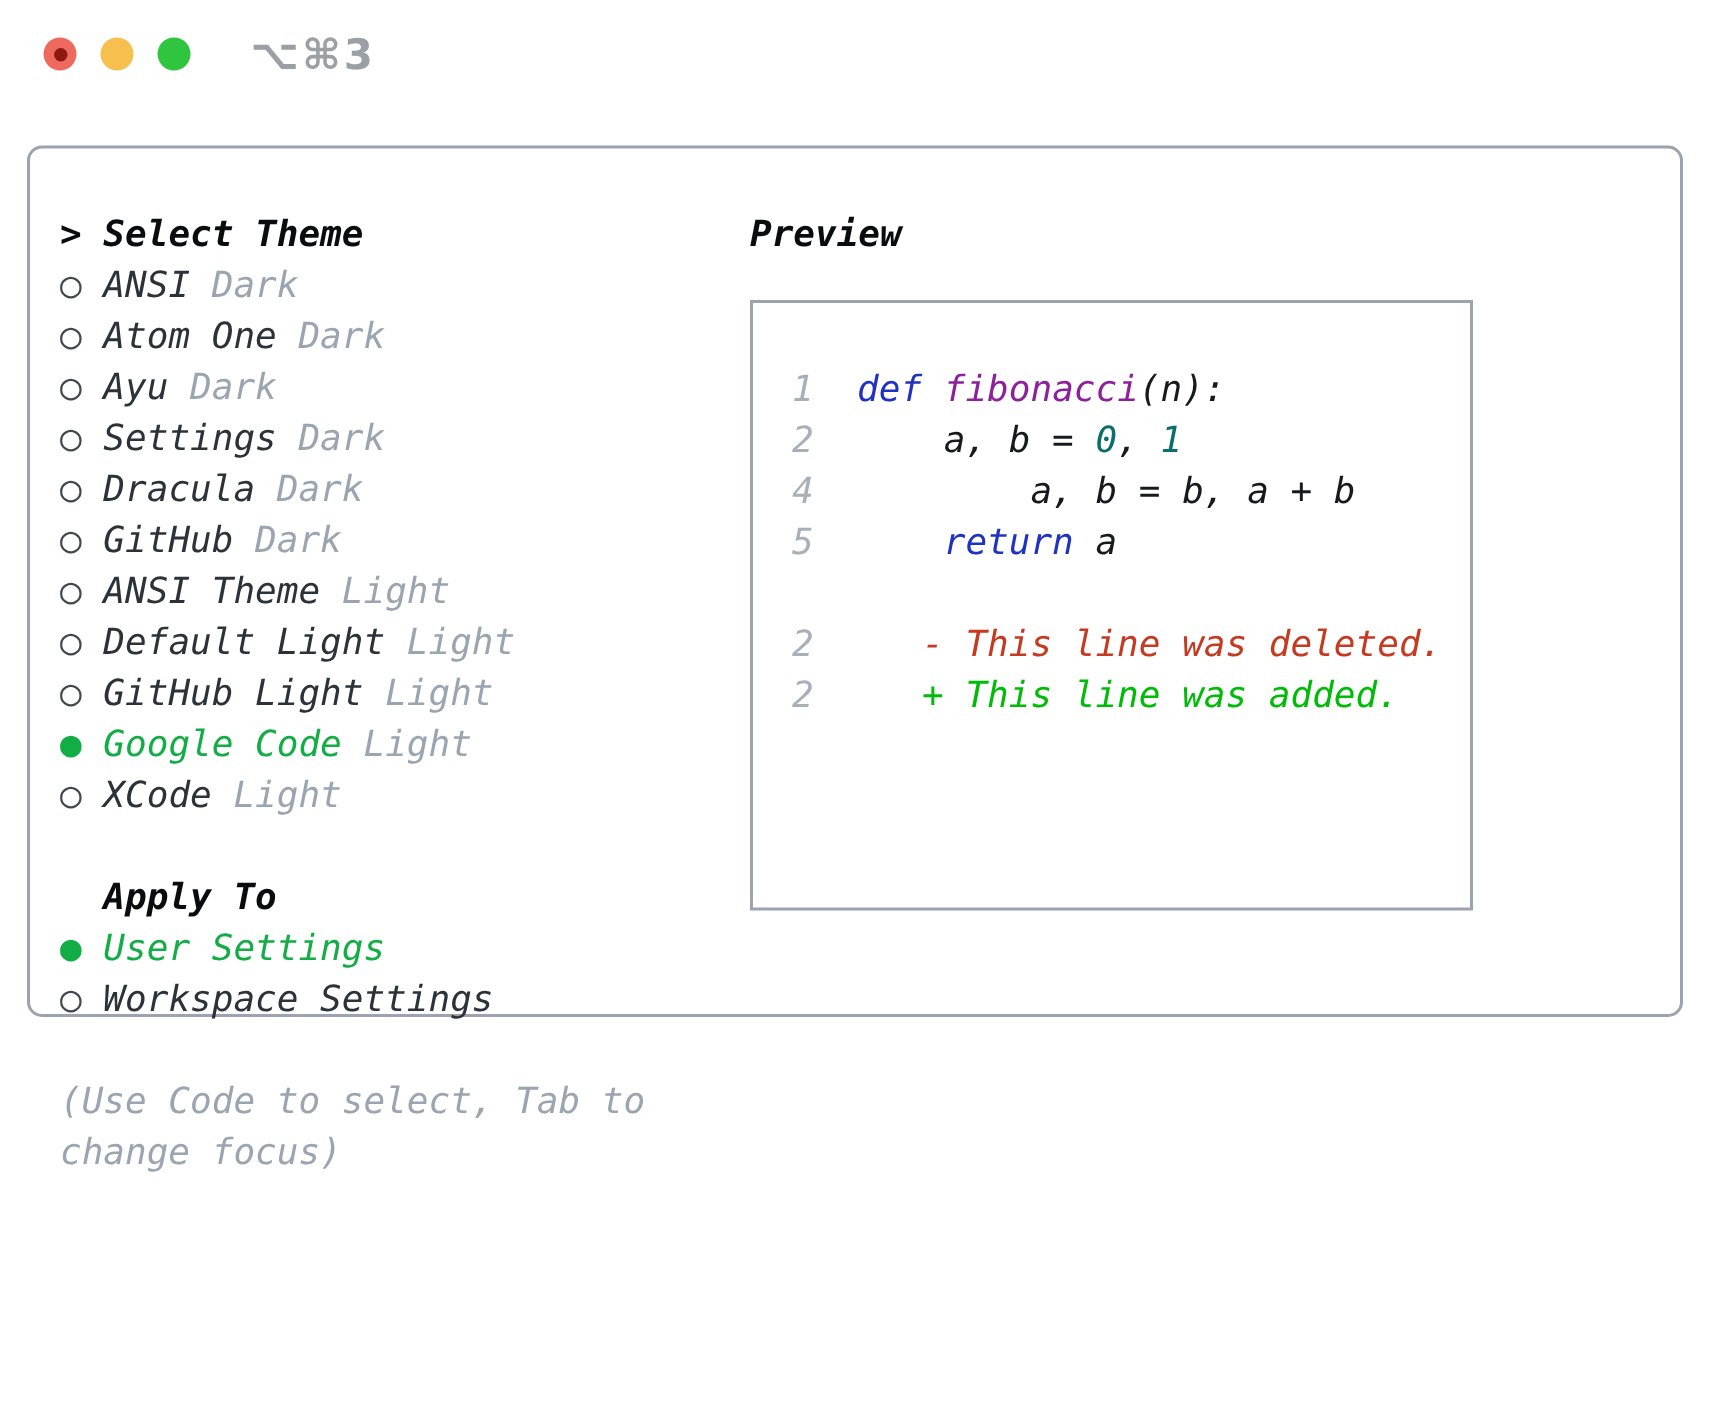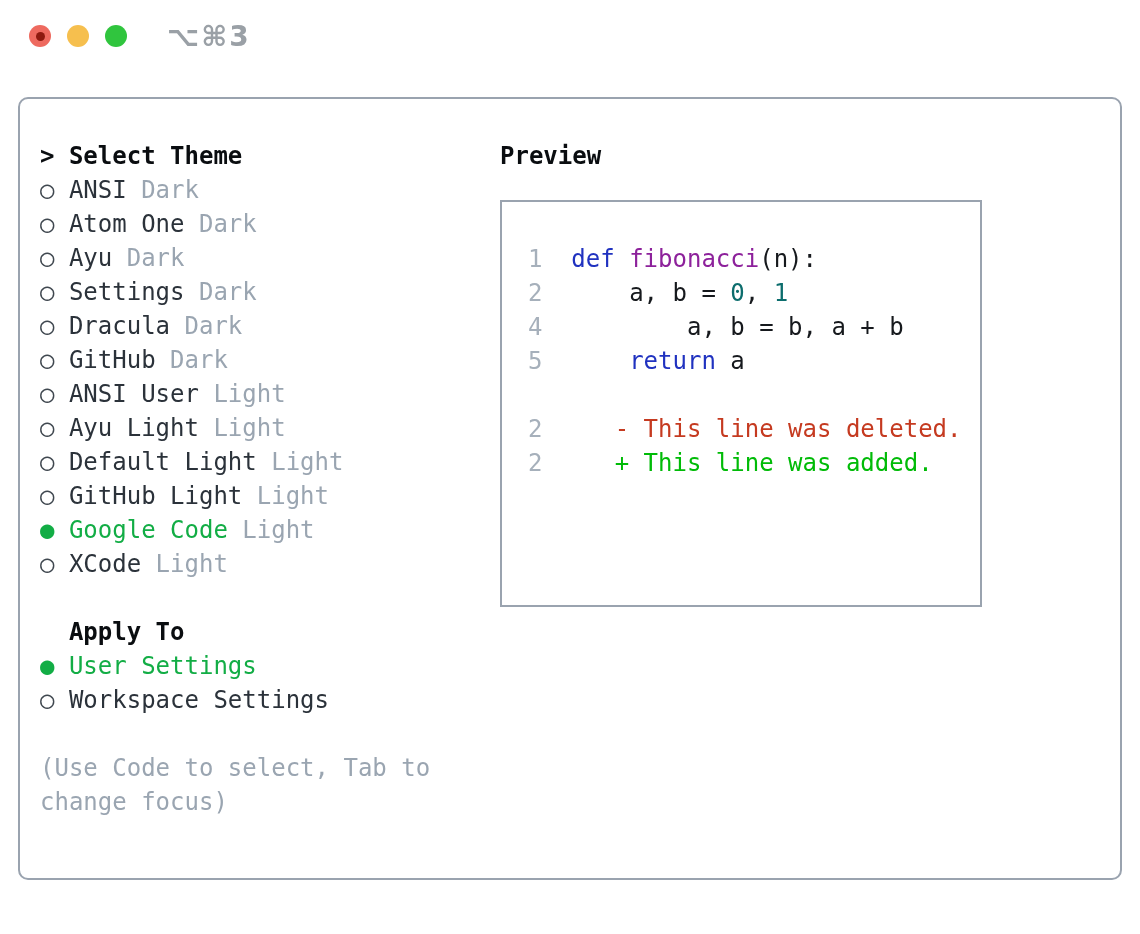--- a/index.html
+++ b/index.html
@@ -40,26 +40,26 @@
   .tl.green{background:#30c53e;}
   .tl-dot{width:9px;height:9px;border-radius:50%;background:#8e1a0f;}
   .win-title{
     margin-left:40px;
     font-family:"DejaVu Sans","Liberation Sans",sans-serif;
     font-weight:700;font-size:28px;color:#9aa0a6;letter-spacing:2px;
   }
   
   .panel{
     margin:25px 18px 0 18px;
-    height:783px;
+    height:581px;
     border:2px solid var(--border);
     border-radius:10px;
     display:flex;
     padding:40px 24px 0 20px;
-    font-size:24px;color:var(--ink);
+    font-size:24px;color:var(--ink);font-style:italic;
   }
   .left-col{width:460px;flex:0 0 460px;}
   .right-col{flex:1;}
   .row{line-height:34px;min-height:34px;white-space:pre;}
   .header{font-weight:700;color:#0a0d10;}
   .header.indent{padding-left:2ch;}
   .bullet{color:#3f474f;}
   .bullet.sel{color:var(--sel-green);}
   .opt-name{color:var(--name-ink);text-align:right;}
   .opt-name.sel{color:var(--sel-green);}
@@ -99,22 +99,21 @@
   <div class="panel">
     <div class="left-col">
       <div class="row header"><span>&gt;</span><span> </span><span>Select Theme</span></div>
       <div id="theme-list">
           <div class="row option"><span class="bullet">○</span> <span class="opt-name">ANSI</span> <span class="muted">Dark</span></div>
           <div class="row option"><span class="bullet">○</span> <span class="opt-name">Atom One</span> <span class="muted">Dark</span></div>
           <div class="row option"><span class="bullet">○</span> <span class="opt-name">Ayu</span> <span class="muted">Dark</span></div>
           <div class="row option"><span class="bullet">○</span> <span class="opt-name">Settings</span> <span class="muted">Dark</span></div>
           <div class="row option"><span class="bullet">○</span> <span class="opt-name">Dracula</span> <span class="muted">Dark</span></div>
           <div class="row option"><span class="bullet">○</span> <span class="opt-name">GitHub</span> <span class="muted">Dark</span></div>
-          <div class="row option"><span class="bullet">○</span> <span class="opt-name">ANSI User</span> <span class="muted">Light</span></div>
-          <div class="row option"><span class="bullet">○</span> <span class="opt-name">Ayu Light</span> <span class="muted">Light</span></div>
+          <div class="row option"><span class="bullet">○</span> <span class="opt-name">ANSI Theme</span> <span class="muted">Light</span></div>
           <div class="row option"><span class="bullet">○</span> <span class="opt-name">Default Light</span> <span class="muted">Light</span></div>
           <div class="row option"><span class="bullet">○</span> <span class="opt-name">GitHub Light</span> <span class="muted">Light</span></div>
           <div class="row option sel"><span class="bullet sel">●</span> <span class="opt-name sel">Google Code</span> <span class="muted">Light</span></div>
           <div class="row option"><span class="bullet">○</span> <span class="opt-name">XCode</span> <span class="muted">Light</span></div>
         </div>
       <div class="row"></div>
       <div class="row header indent">Apply To</div>
       <div id="apply-list">
           <div class="row option sel"><span class="bullet sel">●</span> <span class="opt-name sel">User Settings</span></div>
           <div class="row option"><span class="bullet">○</span> <span class="opt-name">Workspace Settings</span></div>

